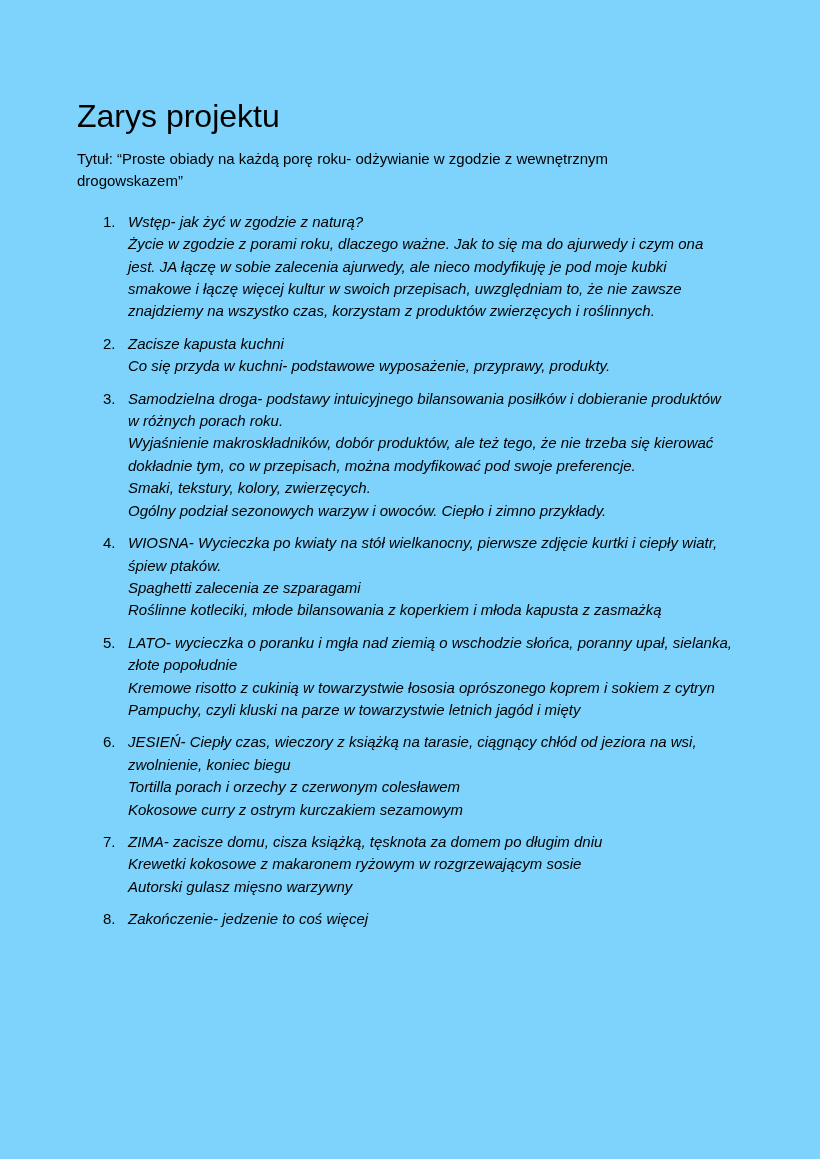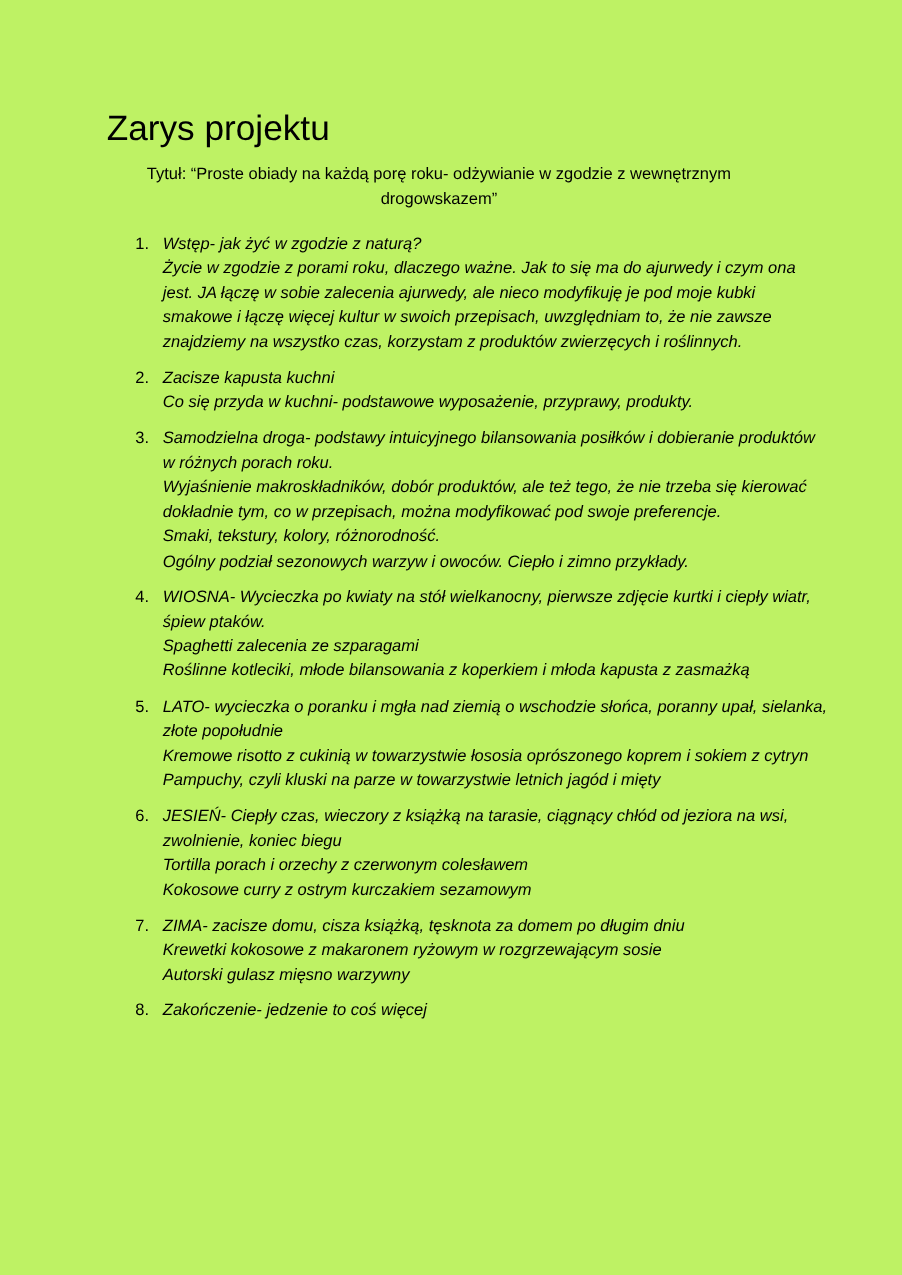--- a/index.html
+++ b/index.html
@@ -4,41 +4,40 @@
 <style>
   html, body {
     margin: 0;
     padding: 0;
     background: #ffffff;
   }
   .page {
     position: relative;
     width: 820px;
     height: 1159px;
-    background: #bef264;
+    background: #7dd3fc;
     color: #000000;
     font-family: "Liberation Sans", "DejaVu Sans", sans-serif;
     box-sizing: border-box;
-    padding: 97px 0 0 97px;
+    padding: 97px 0 0 77px;
     overflow: hidden;
   }
   .doc-title {
     font-size: 32px;
     font-weight: 400;
     line-height: 38px;
     margin: 0;
     color: #000000;
   }
   .doc-subtitle {
     font-size: 15px;
     line-height: 22.4px;
     margin: 13px 0 10px 0;
     max-width: 604px;
     color: #000000;
-    text-align: center;
   }
   .outline {
     list-style: none;
     margin: 18px 0 0 0;
     padding: 0;
   }
   .outline-item {
     position: relative;
     box-sizing: border-box;
     padding-left: 51px;
@@ -78,21 +77,21 @@
         <div class="item-body">
           <p class="item-paragraph">Zacisze kapusta kuchni</p>
           <p class="item-paragraph">Co się przyda w kuchni- podstawowe wyposażenie, przyprawy, produkty.</p>
         </div>
       </li>
       <li class="outline-item">
         <span class="item-number">3.</span>
         <div class="item-body">
           <p class="item-paragraph">Samodzielna droga- podstawy intuicyjnego bilansowania posiłków i dobieranie produktów w różnych porach roku.</p>
           <p class="item-paragraph">Wyjaśnienie makroskładników, dobór produktów, ale też tego, że nie trzeba się kierować dokładnie tym, co w przepisach, można modyfikować pod swoje preferencje.</p>
-          <p class="item-paragraph">Smaki, tekstury, kolory, różnorodność.</p>
+          <p class="item-paragraph">Smaki, tekstury, kolory, zwierzęcych.</p>
           <p class="item-paragraph">Ogólny podział sezonowych warzyw i owoców. Ciepło i zimno przykłady.</p>
         </div>
       </li>
       <li class="outline-item">
         <span class="item-number">4.</span>
         <div class="item-body">
           <p class="item-paragraph">WIOSNA- Wycieczka po kwiaty na stół wielkanocny, pierwsze zdjęcie kurtki i ciepły wiatr, śpiew ptaków.</p>
           <p class="item-paragraph">Spaghetti zalecenia ze szparagami</p>
           <p class="item-paragraph">Roślinne kotleciki, młode bilansowania z koperkiem i młoda kapusta z zasmażką</p>
         </div>

